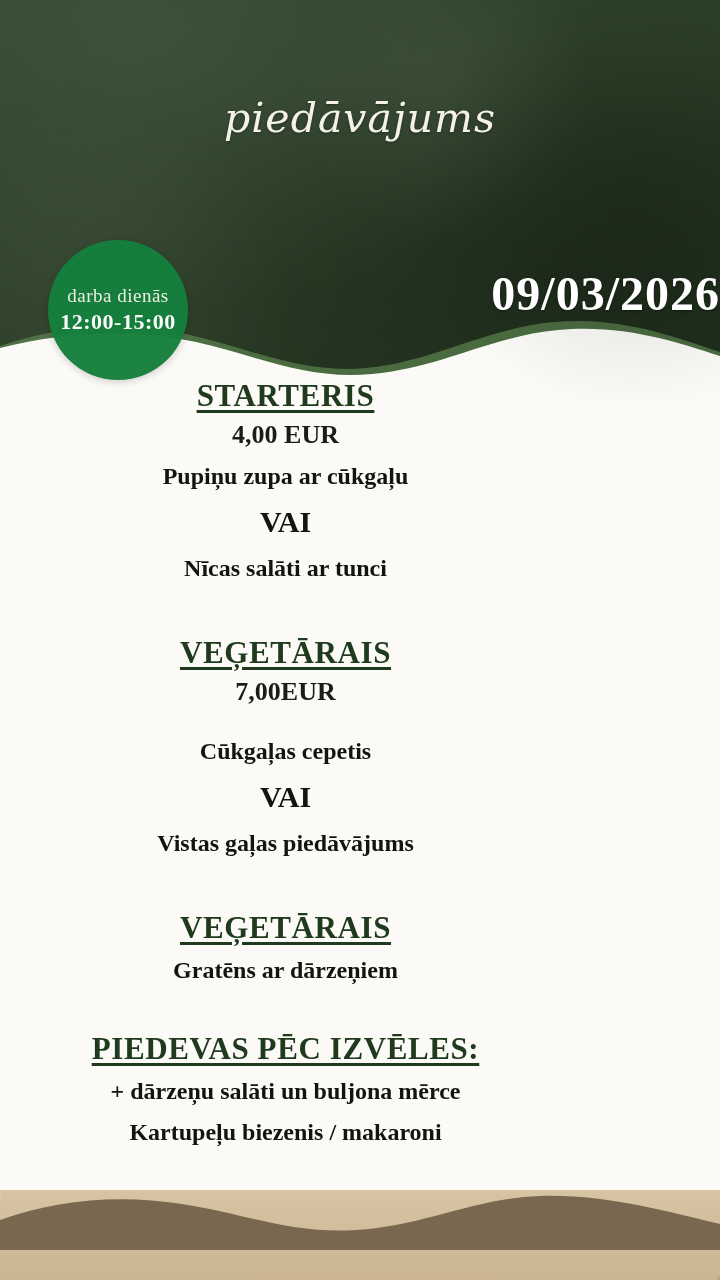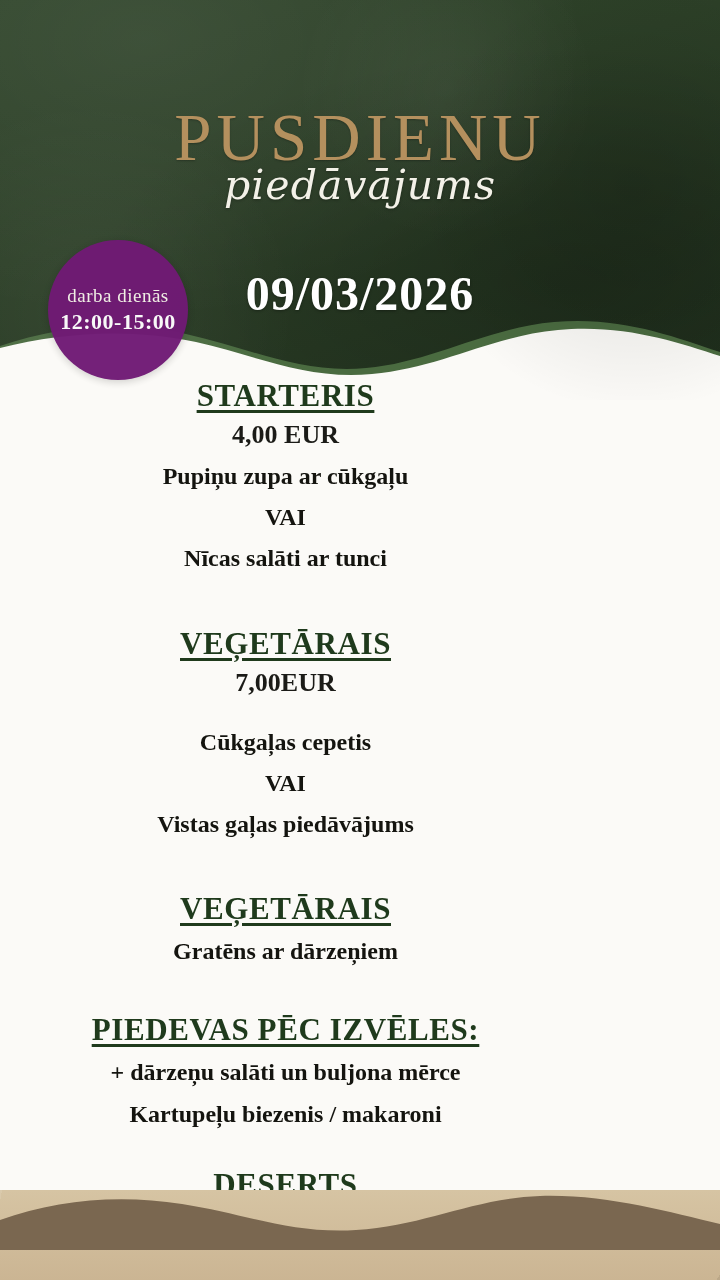--- a/index.html
+++ b/index.html
@@ -109,39 +109,39 @@
     line-height: 1.1;
     text-shadow: 0 1px 3px rgba(0,0,0,0.3);
   }
 
   
   .date {
     position: absolute;
     top: 266px;
     left: 0;
     width: 720px;
-    text-align: center;
+    text-align: right;
     font-family: "Liberation Serif", serif;
     font-size: 48px;
     font-weight: 700;
     color: #ffffff;
     letter-spacing: 1px;
     z-index: 6;
     text-shadow: 0 1px 3px rgba(0,0,0,0.35);
   }
 
   
   .hours-badge {
     position: absolute;
     top: 240px;
     left: 48px;
     width: 140px;
     height: 140px;
     border-radius: 50%;
-    background: #701a75;
+    background: #15803d;
     opacity: .97;
     display: flex;
     flex-direction: column;
     align-items: center;
     justify-content: center;
     z-index: 7;
     box-shadow: 0 2px 8px rgba(0,0,0,0.18);
   }
   .hours-badge .days {
     font-family: "Liberation Serif", serif;
@@ -188,21 +188,21 @@
   .dish {
     font-family: "Liberation Serif", serif;
     font-size: 24px;
     font-weight: 700;
     color: #14140f;
     line-height: 1.55;
     margin: 4px;
   }
   .sep {
     font-family: "Liberation Serif", serif;
-    font-size: 24px;
+    font-size: 30px;
     font-weight: 700;
     color: #14140f;
     line-height: 1.55;
     margin: 0;
   }
   .gap-xl { height: 38px; }
   .gap-l  { height: 32px; }
   .gap-m  { height: 24px; }
   .gap-s  { height: 14px; }
 
@@ -233,21 +233,20 @@
   }
 </style>
 </head>
 <body>
 
 <div class="page">
 
   <div class="header">
 
     <div class="title-wrap">
-      <div class="title-main">PUSDIENU</div>
       <div class="title-script">piedāvājums</div>
     </div>
 
     <svg class="wave-light" viewBox="0 0 720 120" preserveAspectRatio="none">
       <path d="M0,64 C60,44 120,38 186,52 C250,66 300,92 366,86 C432,80 486,46 554,40 C620,34 672,54 720,70 L720,120 L0,120 Z" fill="#4a6b40"></path>
     </svg>
 
     <svg class="wave-white" viewBox="0 0 720 100" preserveAspectRatio="none">
       <path d="M0,46 C64,30 130,26 196,40 C258,54 306,78 372,72 C440,66 492,34 558,28 C624,22 676,40 720,54 L720,100 L0,100 Z" fill="#fbfaf7"></path>
     </svg>

